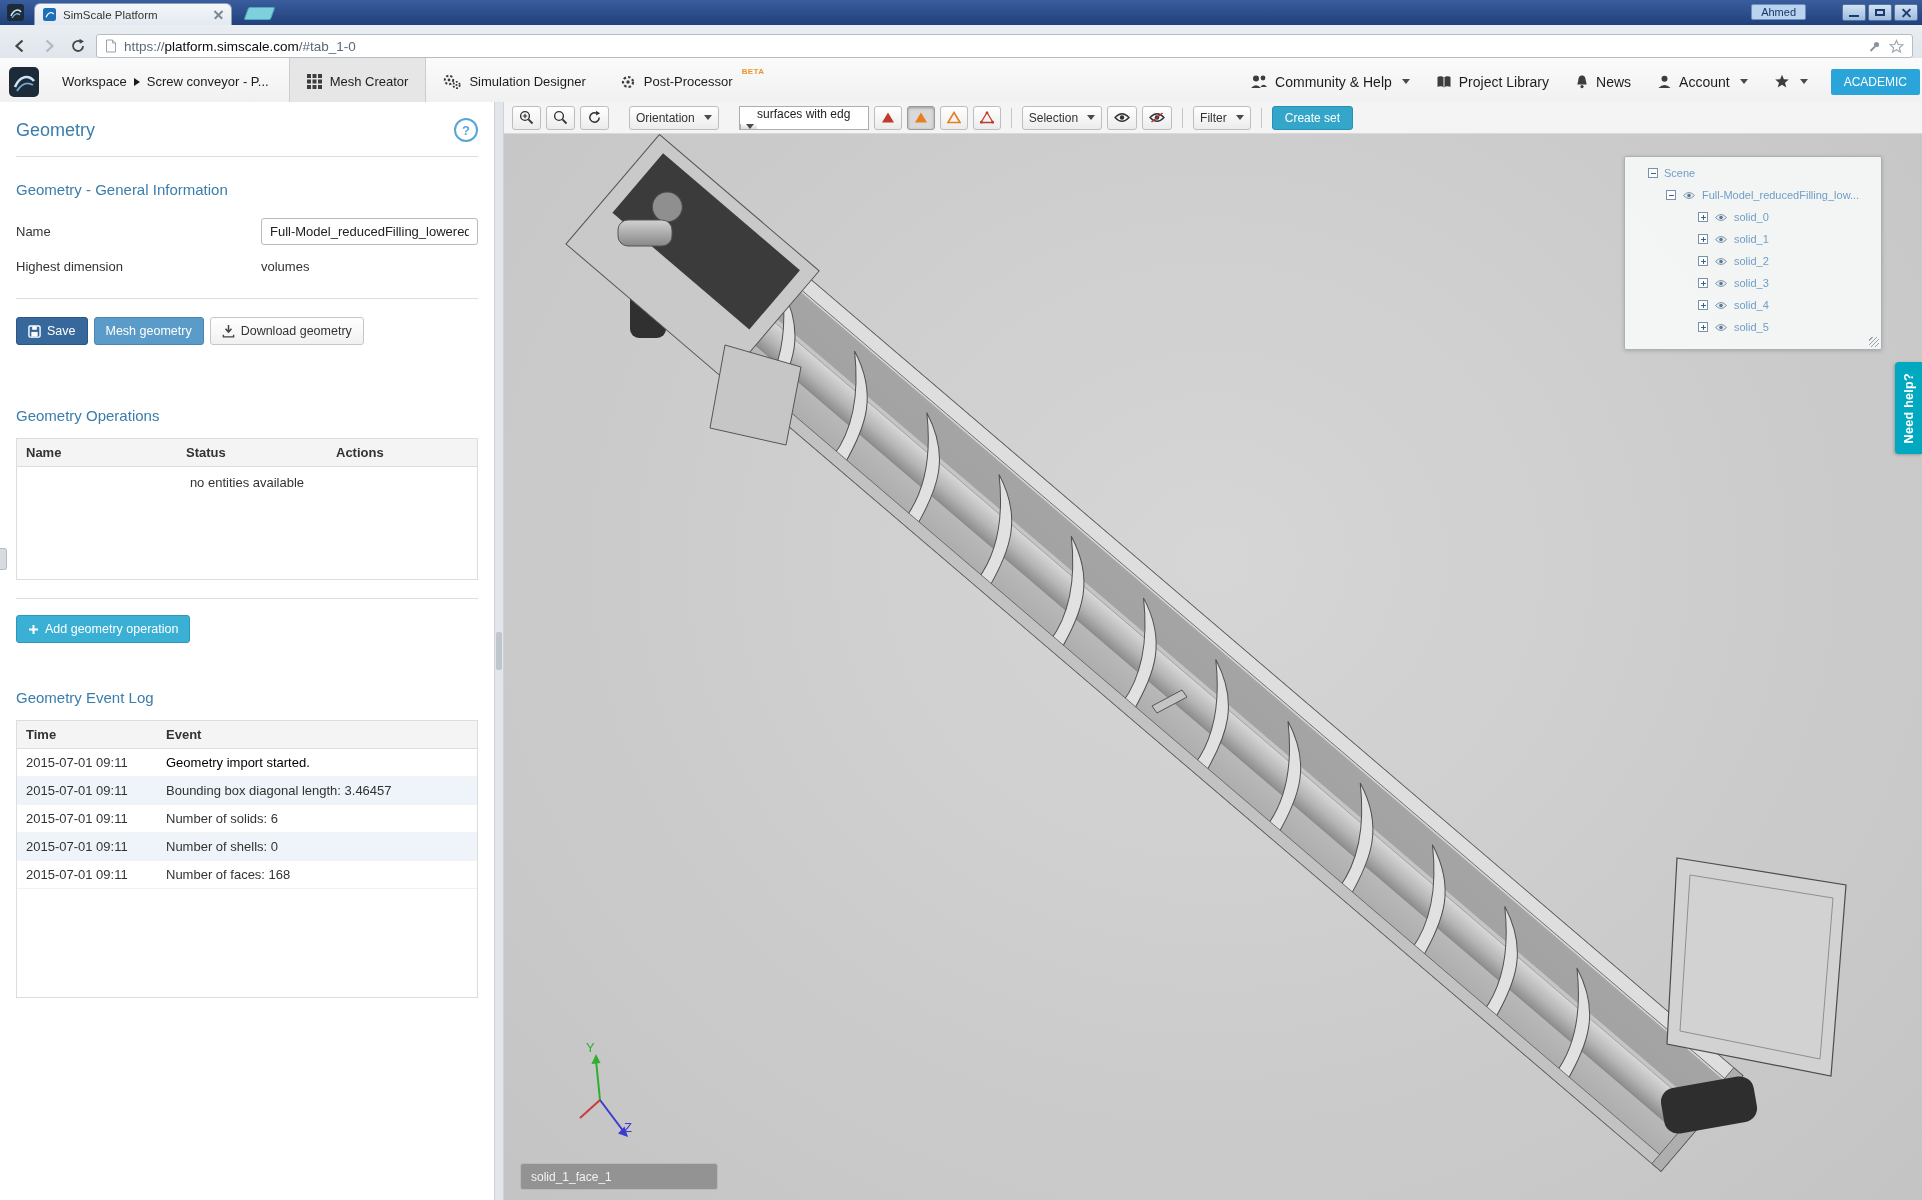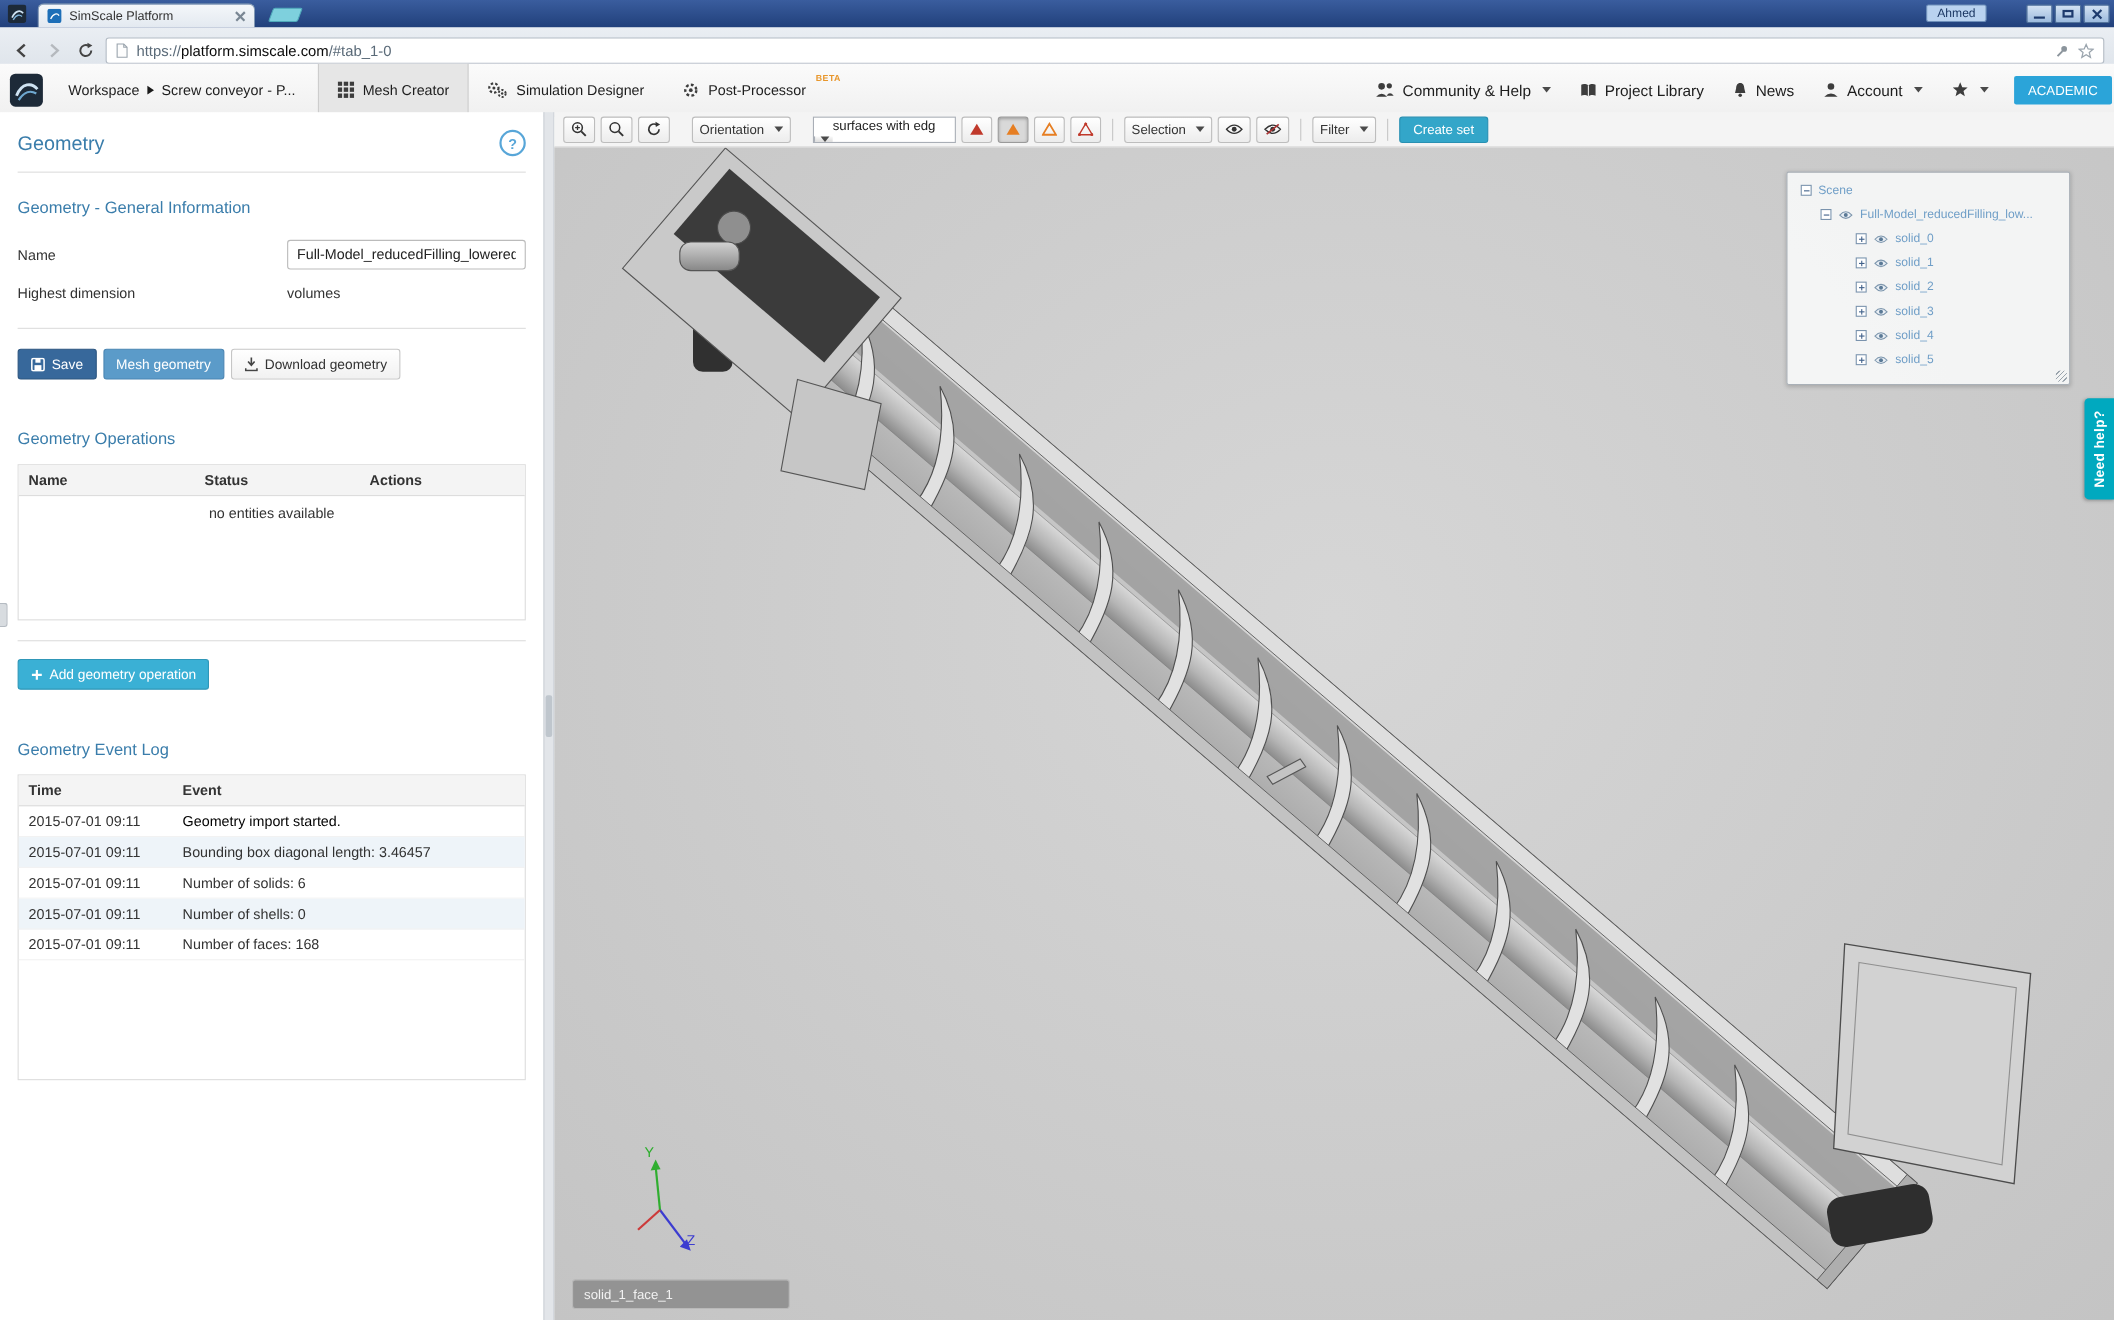--- a/index.html
+++ b/index.html
@@ -112,21 +112,21 @@
   .select-arrow { width: 17px; align-self: stretch; background: linear-gradient(#fafafa, #dcdcdc);
                   border-left: 1px solid #a9aeb6; display: flex; align-items: center; justify-content: center; }
   .btn-cyan { height: 24px; padding: 0 12px; background: #33a6c9; border: 1px solid #2890b2; border-radius: 3px;
               color: #fff; font-size: 12px; display: inline-flex; align-items: center; }
   .vp-canvas { flex: 1; position: relative; background: radial-gradient(ellipse at 50% 40%, #d6d6d6 0%, #c4c4c4 100%); overflow: hidden; }
   .model-svg { position: absolute; inset: 0; }
 
   
   .scene-tree { position: absolute; top: 22px; right: 40px; width: 258px; height: 194px;
                 background: rgba(250,251,252,.85); border: 1px solid #a9b0b7; border-radius: 2px;
-                box-shadow: 0 1px 4px rgba(0,0,0,.18); padding: 5px 4px; font-size: 11px; overflow: hidden; }
+                box-shadow: 0 1px 4px rgba(0,0,0,.18); padding: 5px 15px; font-size: 11px; overflow: hidden; }
   .tree-row { display: flex; align-items: center; gap: 6px; height: 22px; padding-left: 8px; }
   .tree-row.lvl1 { padding-left: 26px; } .tree-row.lvl2 { padding-left: 58px; }
   .tree-label { color: #6f9ec7; white-space: nowrap; overflow: hidden; }
   .expander { position: relative; width: 10px; height: 10px; border: 1px solid #7a93ad; background: #fff; flex: 0 0 10px; }
   .expander::before { content: ""; position: absolute; left: 1.5px; right: 1.5px; top: 50%; height: 1px; margin-top: -.5px; background: #41618a; }
   .expander.plus::after { content: ""; position: absolute; top: 1.5px; bottom: 1.5px; left: 50%; width: 1px; margin-left: -.5px; background: #41618a; }
   .tree-eye { display: inline-flex; flex: 0 0 14px; }
   .tree-grip { position: absolute; right: 2px; bottom: 2px; width: 10px; height: 10px;
                background: repeating-linear-gradient(135deg, transparent 0 2px, #9aa4ad 2px 3px); }
 
@@ -332,21 +332,21 @@
         </button>
         <button class="btn btn-download">
           <svg width="13" height="14" viewBox="0 0 14 15">
             <path d="M7 1 V8 M3.8 5 L7 8.6 L10.2 5" stroke="#444" stroke-width="1.6" fill="none"></path>
             <path d="M1.5 11.5 V13.8 H12.5 V11.5" stroke="#444" stroke-width="1.5" fill="none"></path>
           </svg>
           <span>Download geometry</span>
         </button>
       </div>
 
-      <div class="section-heading" style="margin-top:46px">Geometry Operations</div>
+      <div class="section-heading" style="margin-top:62px">Geometry Operations</div>
       <div class="data-table">
         <div class="dt-header">
           <div class="dt-cell dt-col-name">Name</div>
           <div class="dt-cell dt-col-status">Status</div>
           <div class="dt-cell dt-col-actions">Actions</div>
         </div>
         <div class="ops-body">no entities available</div>
       </div>
       <hr class="hr-3">
       <button class="btn btn-add">

